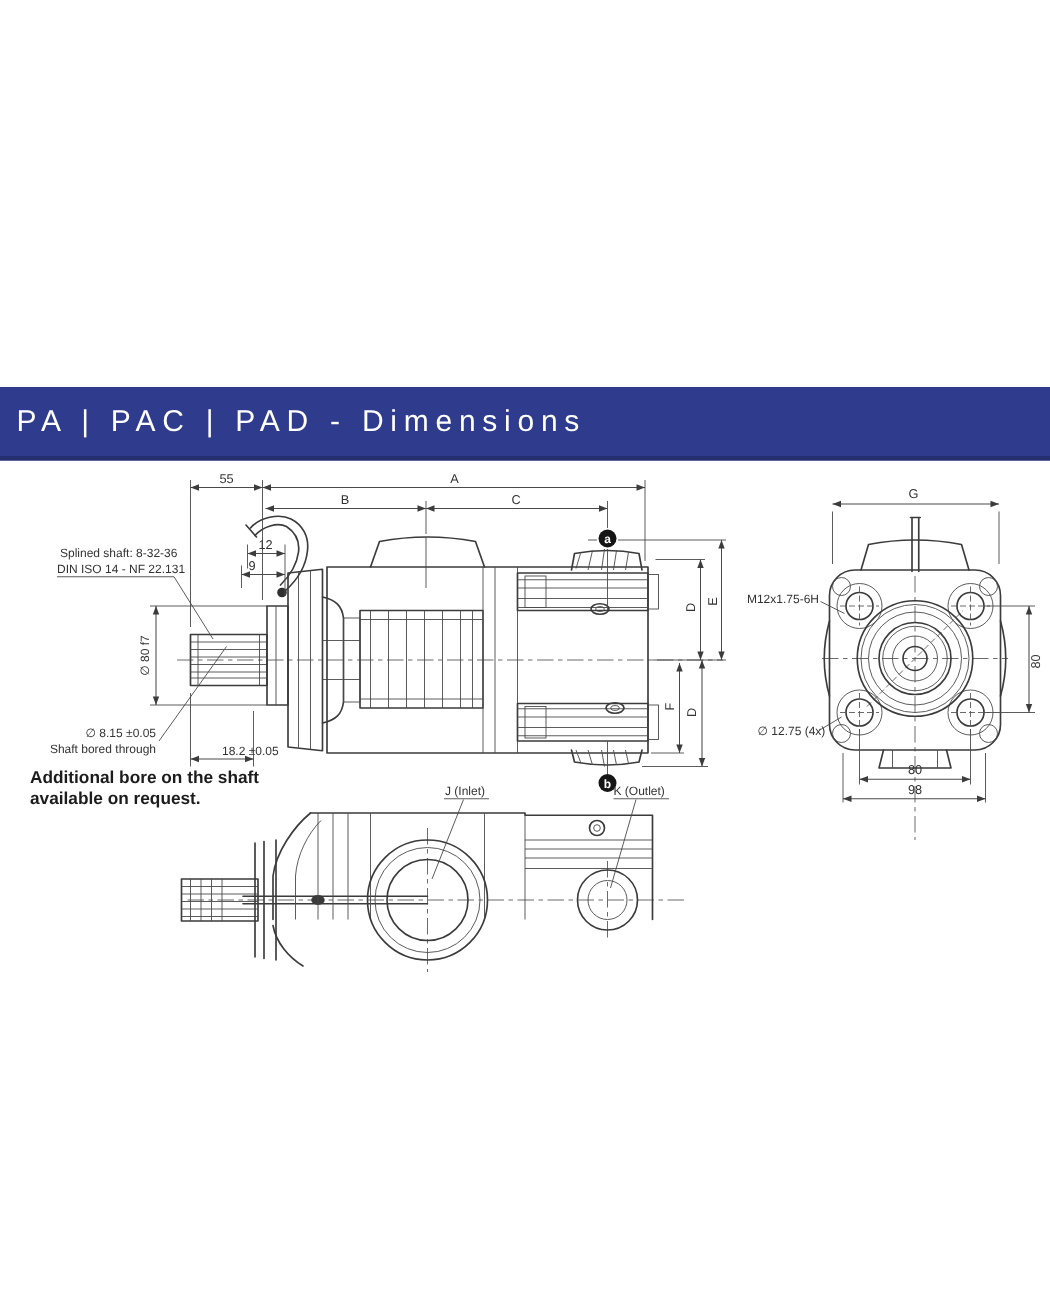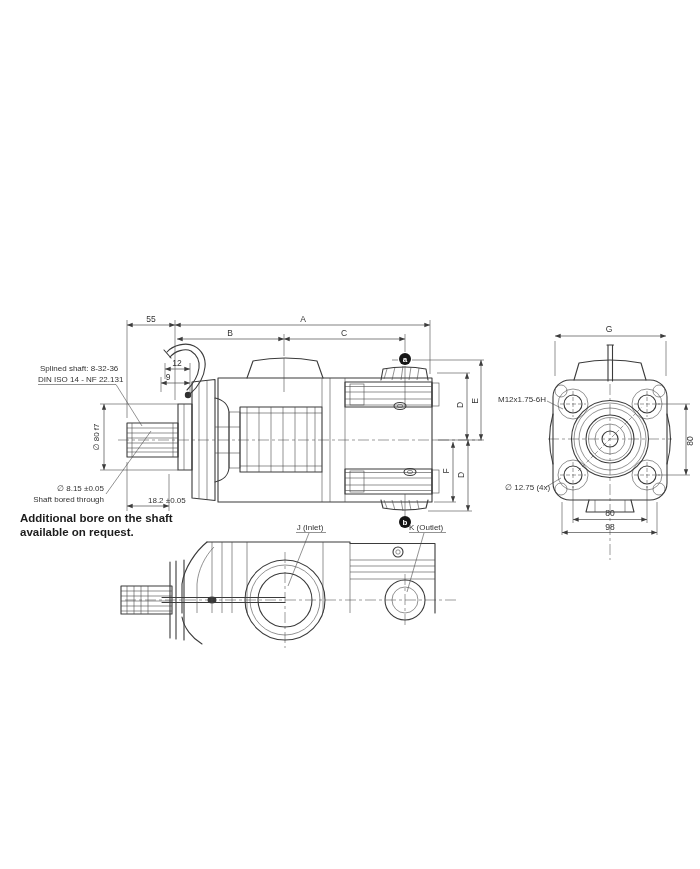--- a/index.html
+++ b/index.html
@@ -27,20 +27,23 @@
   .thin{stroke:#4a4a4a;stroke-width:0.6;fill:none;}
   .dimln{stroke:#4a4a4a;stroke-width:0.7;fill:none;}
   .cl{stroke:#5a5a5a;stroke-width:0.6;fill:none;stroke-dasharray:11 3 3 3;}
   .cds{stroke:#5a5a5a;stroke-width:0.6;fill:none;stroke-dasharray:4 2;}
 </style>
 </head>
 <body>
 
 <div class="page">
 
+  <div class="title-bar">
+    <span class="title-text">PA | PAC | PAD - Dimensions</span>
+  </div>
 
   <svg width="700" height="869" viewBox="0 0 700 869">
     <defs>
       <marker id="ar" viewBox="0 0 10 10" refX="9" refY="5" markerWidth="9" markerHeight="9" orient="auto-start-reverse">
         <path d="M0,1.6 L9,5 L0,8.4 Z" fill="#3c3c3c"></path>
       </marker>
     </defs>
 
     <g>
 

